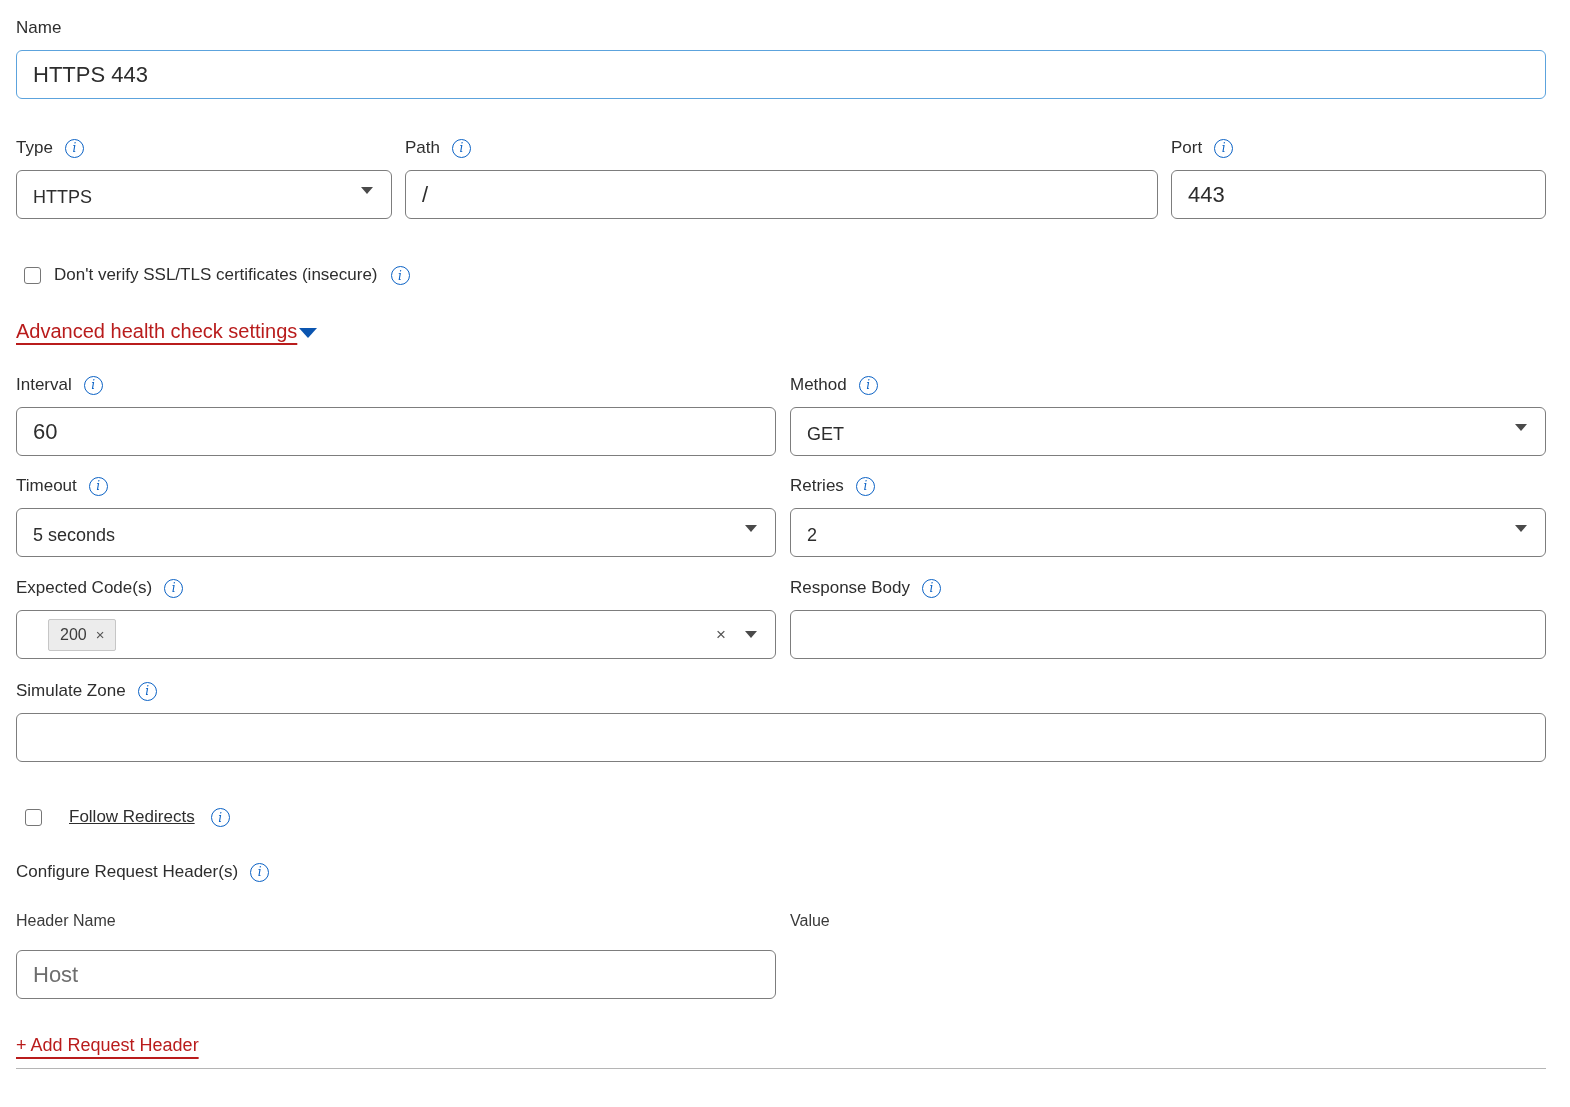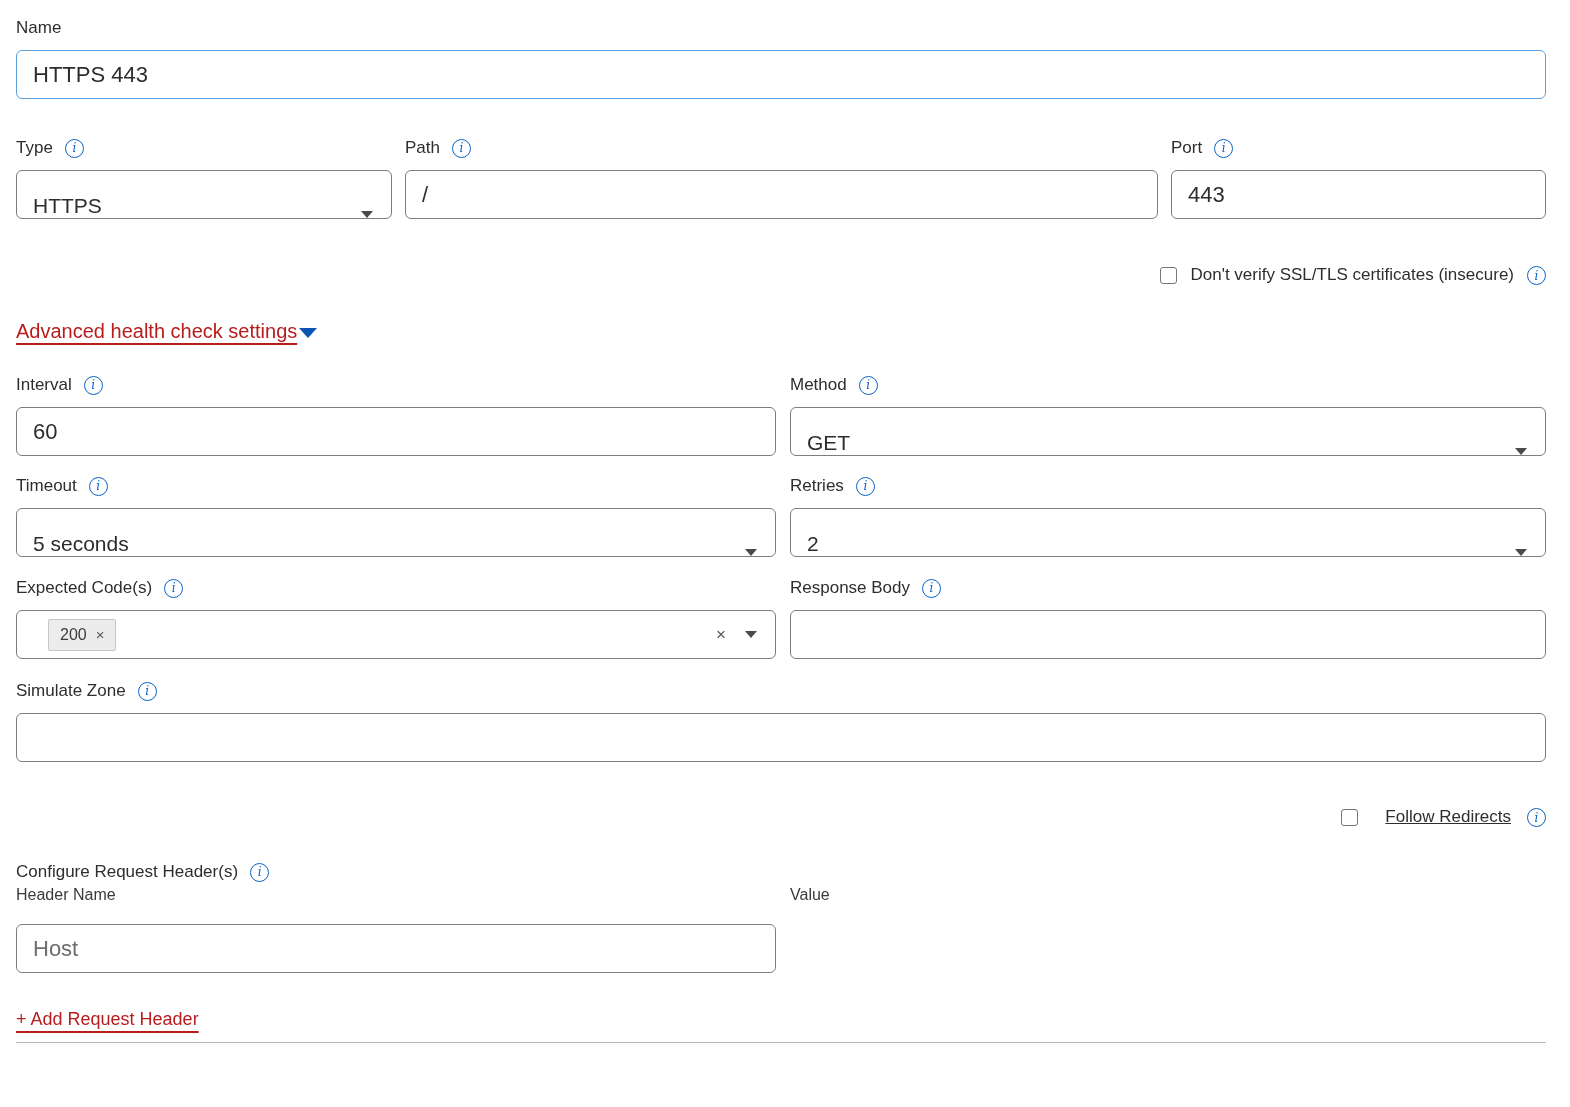--- a/index.html
+++ b/index.html
@@ -31,22 +31,22 @@
     padding:0 16px; font-size:22px; color:#2d2d2d;
     font-family:"Liberation Sans", sans-serif;
     background:#fff; outline:none;
   }
   .input::placeholder { color:#6e6e6e; opacity:1; }
   .input-focus { border:1px solid #5ca3dd; }
 
   .selectbox {
     width:100%; height:49px;
     border:1px solid #7d7d7d; border-radius:6px;
-    padding:16px 18px 0 16px; font-size:21px; color:#2d2d2d;
-    background:#fff; display:flex; align-items:flex-end;
+    padding:16px 18px 0 16px; font-size:18px; color:#2d2d2d;
+    background:#fff; display:flex; align-items:flex-start;
     justify-content:space-between; cursor:pointer;
   }
   .caret-down {
     width:0; height:0;
     border-left:6px solid transparent; border-right:6px solid transparent;
     border-top:7px solid #4a4a4a;
   }
 
   .row-3 { display:flex; gap:13px; }
   .col-type { width:376px; flex:0 0 376px; }
@@ -56,21 +56,21 @@
   .grid-2 { display:grid; grid-template-columns:760px 1fr; column-gap:14px; }
 
   .field-label-row { margin-bottom:11px; }
   .mt-section { margin-top:37px; }
 
   .checkbox {
     width:17px; height:17px; flex:0 0 17px;
     border:1.6px solid #767676; border-radius:3px; background:#fff;
     cursor:pointer; display:inline-block;
   }
-  .check-row { display:flex; align-items:center;justify-content:flex-end; }
+  .check-row { display:flex; align-items:center; }
   .check-label { font-size:17px; color:#2e2e2e; margin:0 13px; }
 
   .link {
     color:#b91c1c; text-decoration:underline;
     text-underline-offset:5px; text-decoration-thickness:1.5px;
     cursor:pointer;
   }
   .adv-link { font-size:20px; display:inline-flex; align-items:center; }
   .adv-caret {
     width:0; height:0; margin-left:2px; margin-top:4px;
@@ -258,21 +258,21 @@
   </div>
 
   
   <div style="margin-top:33px;">
     <span class="label">
       <span>Configure Request Header(s)</span>
       <span class="info-icon">i</span>
     </span>
   </div>
 
-  <div class="grid-2" style="">
+  <div class="grid-2" style="margin-top:26px;">
     <div>
       <div style="margin-bottom:18px;">
         <span class="label label-sm">Header Name</span>
       </div>
       <input class="input" type="text" placeholder="Host" style="">
     </div>
     <div>
       <div style="margin-bottom:18px;">
         <span class="label label-sm">Value</span>
       </div>

